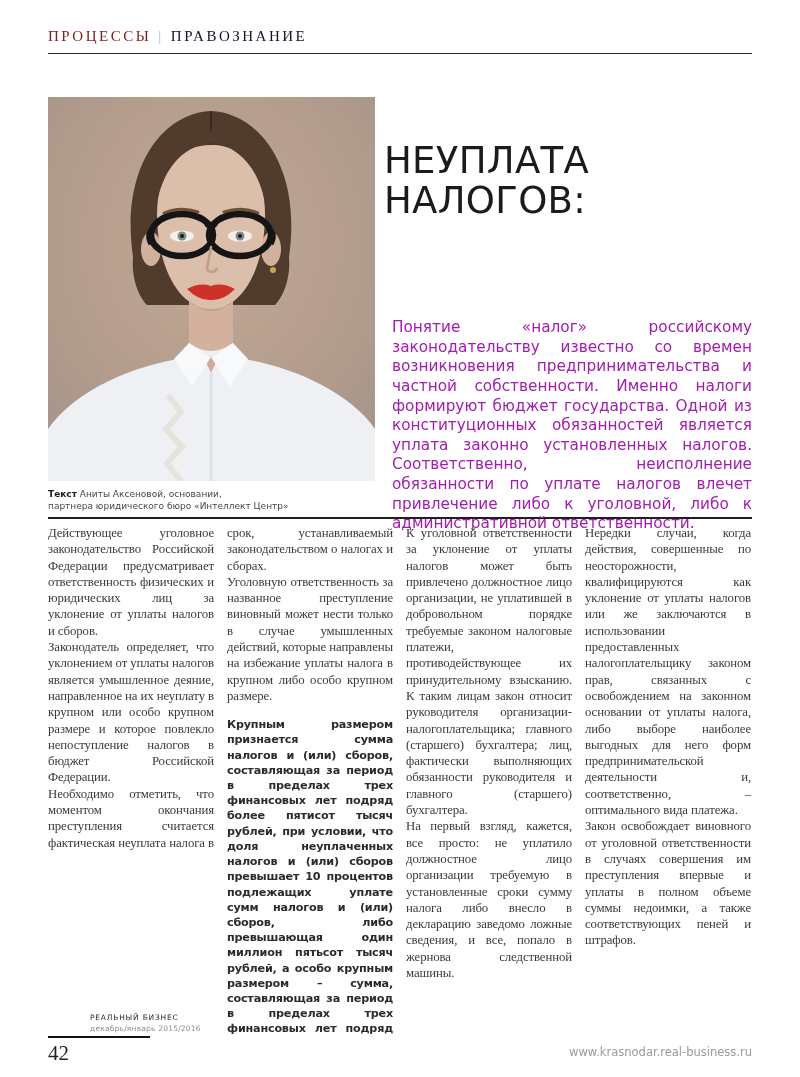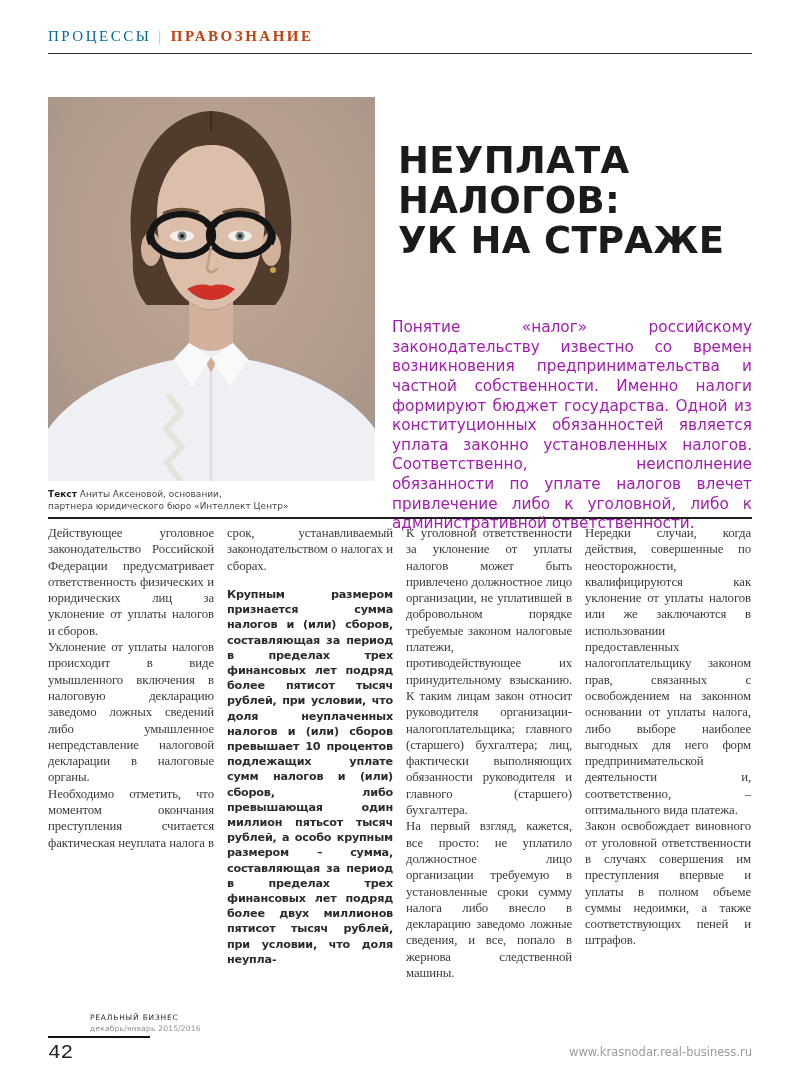--- a/index.html
+++ b/index.html
@@ -2,58 +2,58 @@
 <html lang="ru"><head>
 <meta charset="utf-8">
 <style>
   html,body { margin:0; padding:0; background:#e8e8e8; }
   .page { position:relative; width:800px; height:1077px; margin:0 auto; background:#ffffff;
           overflow:hidden; font-family:"Liberation Sans", sans-serif; }
 
   
   .kicker { position:absolute; left:48px; top:28px; font-family:"Liberation Serif", serif;
             font-size:15px; letter-spacing:2.5px; white-space:nowrap; }
-  .kicker .section { color:#0369a1; }
+  .kicker .section { color:#7f1d1d; }
   .kicker .divider { color:#b5b5b5; padding:0 7px; }
-  .kicker .rubric  { color:#c2410c; font-weight:bold;margin-top:43px; }
+  .kicker .rubric  { color:#0f172a; font-weight:normal;margin-top:43px; }
   .header-rule { position:absolute; left:48px; top:53px; width:704px; height:1px; background:#2b2b2b; }
 
   
   .photo { position:absolute; left:48px; top:97px; width:327px; height:384px; overflow:hidden; }
 
   
   .caption { position:absolute; left:48px; top:488px; width:330px; font-size:9px;
              color:#474747; line-height:1.35; font-family:"DejaVu Sans", sans-serif; }
   .caption .cap-label { font-weight:bold; color:#1d1d1d; }
   .caption-rule { position:absolute; left:48px; top:517px; width:704px; height:2px; background:#1f1f1f; }
 
   
-  .title { position:absolute; left:398px; top:141px; width:364px;
-           font-family:"DejaVu Sans", sans-serif; font-weight:bold; font-size:37px;
+  .title { position:absolute; left:384px; top:141px; width:364px;
+           font-family:"DejaVu Sans", sans-serif; font-weight:normal; font-size:37px;
            line-height:40px; color:#1b1b1b; letter-spacing:.3px; }
   .title span { display:block; }
   .intro { position:absolute; left:392px; top:303px; width:360px;
            font-family:"DejaVu Sans", sans-serif; font-size:15.3px; line-height:19.6px;
            color:#a21caf; text-align:justify; }
 
   
   .columns { position:absolute; left:48px; top:525px; width:704px; height:512px;
              display:flex; gap:13px; overflow:hidden; }
   .col { width:166px; flex:0 0 166px; }
   .para { margin:0; text-align:justify; }
   .serif { font-family:"Liberation Serif", serif; font-size:12.8px; line-height:16.3px;
            color:#3a3a3a; letter-spacing:-0.1px; }
   .boldsans { font-family:"DejaVu Sans", sans-serif; font-weight:bold; font-size:11.2px;
               line-height:15.2px; color:#2b2b2b; letter-spacing:-0.2px; }
   .para.boldsans:not(:first-child) { margin-top:13px; }
   .cont { text-align-last: justify; }
 
   
   .footer-rule { position:absolute; left:48px; top:1036px; width:102px; height:2px; background:#121212; }
-  .page-number { position:absolute; left:48px; top:1041px; font-family:Liberation Mono, monospace;
+  .page-number { position:absolute; left:48px; top:1041px; font-family:Liberation Serif, serif;
                  font-size:21px; color:#232323;text-align:right; }
   .footer-mag { position:absolute; left:90px; top:1013px; font-family:"DejaVu Sans", sans-serif;
                 font-size:7.5px; line-height:1.45; letter-spacing:.8px; color:#2c2c2c; }
   .footer-mag .issue { display:block; font-weight:normal; letter-spacing:.2px; color:#8c8c8c; }
   .website { position:absolute; right:48px; top:1045px; font-family:"DejaVu Sans", sans-serif;
              font-size:11.5px; color:#9b9b9b;margin-left:24px; }
 </style>
 </head>
 <body>
 
@@ -130,33 +130,33 @@
 
   <div class="caption">
     <span class="cap-label">Текст</span><span> Аниты Аксеновой, основании,</span><br>
     <span>партнера юридического бюро «Интеллект Центр»</span>
   </div>
   <div class="caption-rule"></div>
 
   <h1 class="title" style="margin:0;">
     <span>НЕУПЛАТА</span>
     <span>НАЛОГОВ:</span>
-    <span>УК НА СТРАЖЕ</span>
   </h1>
 
   <p class="intro">Понятие «налог» российскому законодательству известно со времен возникновения предпринимательства и частной собственности. Именно налоги формируют бюджет государства. Одной из конституционных обязанностей является уплата законно установленных налогов. Соответственно, неисполнение обязанности по уплате налогов влечет привлечение либо к уголовной, либо к административной ответственности.</p>
 
   <div class="columns">
     <div class="col">
         <p class="para serif">Действующее уголовное законодательство Российской Федерации предусматривает ответственность физических и юридических лиц за уклонение от уплаты налогов и сборов.</p>
-        <p class="para serif">Уклонение от уплаты налогов происходит в виде умышленного включения в налоговую декларацию заведомо ложных сведений либо умышленное непредставление налоговой декларации в налоговые органы.</p>
+        <p class="para serif">Законодатель определяет, что уклонением от уплаты налогов является умышленное деяние, направленное на их неуплату в крупном или особо крупном размере и которое повлекло непоступление налогов в бюджет Российской Федерации.</p>
         <p class="para serif cont">Необходимо отметить, что моментом окончания преступления считается фактическая неуплата налога в</p>
       </div>
     <div class="col">
         <p class="para serif">срок, устанавливаемый законодательством о налогах и сборах.</p>
+        <p class="para serif">Уголовную ответственность за названное преступление виновный может нести только в случае умышленных действий, которые направлены на избежание уплаты налога в крупном либо особо крупном размере.</p>
         <p class="para boldsans cont">Крупным размером признается сумма налогов и (или) сборов, составляющая за период в пределах трех финансовых лет подряд более пятисот тысяч рублей, при условии, что доля неуплаченных налогов и (или) сборов превышает 10 процентов подлежащих уплате сумм налогов и (или) сборов, либо превышающая один миллион пятьсот тысяч рублей, а особо крупным размером – сумма, составляющая за период в пределах трех финансовых лет подряд более двух миллионов пятисот тысяч рублей, при условии, что доля неупла-</p>
       </div>
     <div class="col">
         <p class="para serif">К уголовной ответственности за уклонение от уплаты налогов может быть привлечено должностное лицо организации, не уплатившей в добровольном порядке требуемые законом налоговые платежи, противодействующее их принудительному взысканию. К таким лицам закон относит руководителя организации-налогоплательщика; главного (старшего) бухгалтера; лиц, фактически выполняющих обязанности руководителя и главного (старшего) бухгалтера.</p>
         <p class="para serif">На первый взгляд, кажется, все просто: не уплатило должностное лицо организации требуемую в установленные сроки сумму налога либо внесло в декларацию заведомо ложные сведения, и все, попало в жернова следственной машины.</p>
       </div>
     <div class="col">
         <p class="para serif">Нередки случаи, когда действия, совершенные по неосторожности, квалифицируются как уклонение от уплаты налогов или же заключаются в использовании предоставленных налогоплательщику законом прав, связанных с освобождением на законном основании от уплаты налога, либо выборе наиболее выгодных для него форм предпринимательской деятельности и, соответственно, – оптимального вида платежа.</p>
         <p class="para serif">Закон освобождает виновного от уголовной ответственности в случаях совершения им преступления впервые и уплаты в полном объеме суммы недоимки, а также соответствующих пеней и штрафов.</p>
       </div>

